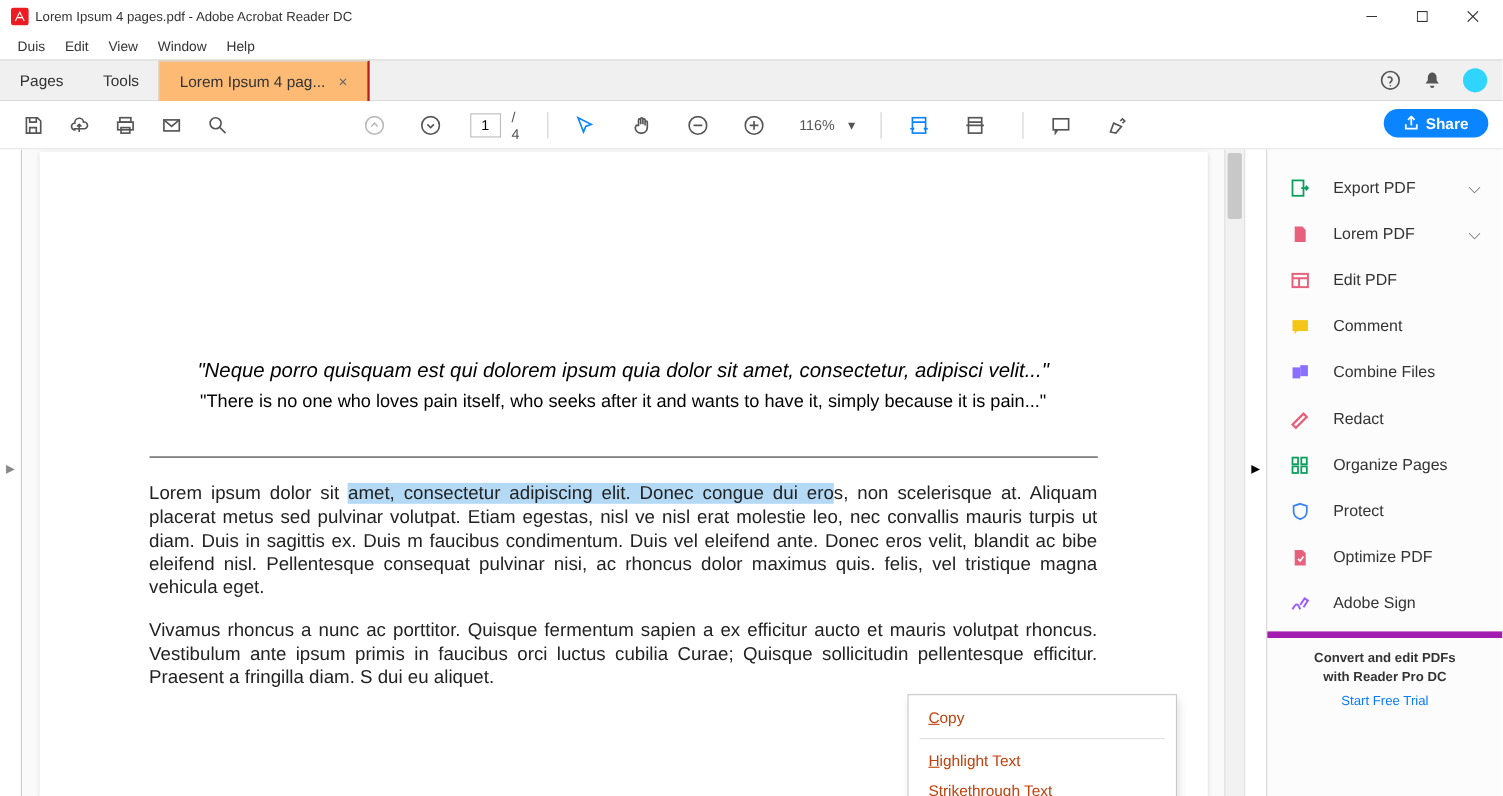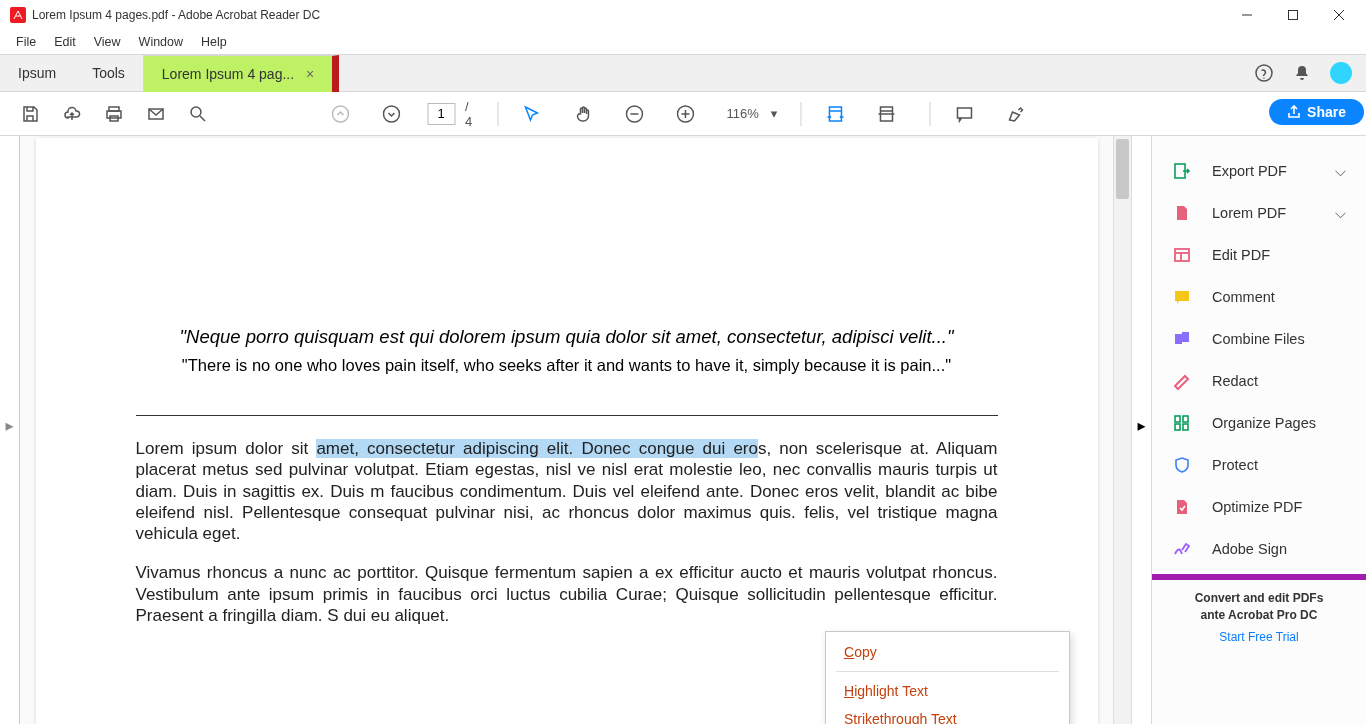--- a/index.html
+++ b/index.html
@@ -11,33 +11,33 @@
 .title-text { font-size: 12px; color: #333; flex:1; }
 .win-controls { display:flex; height:100%; }
 .win-btn { width:46px; display:flex; align-items:center; justify-content:center; color:#333; }
 .win-btn svg { width:10px; height:10px; stroke:#333; stroke-width:1; fill:none; }
 
 .menubar { height: 24px; display:flex; align-items:center; padding: 0 8px; gap: 2px; }
 .menubar-item { padding: 2px 8px; font-size: 12.5px; color:#333; }
 
 .tabbar { height: 38px; background:#f0f0f0; border-top:1px solid #d8d8d8; border-bottom:1px solid #d8d8d8; display:flex; align-items:stretch; }
 .tab { padding: 0 18px; display:flex; align-items:center; font-size:14px; color:#333; }
-.tab.active { background:#bef264; border-top:1px solid #d8d8d8; border-left:1px solid #d8d8d8; border-right:7px solid #b91c1c; margin-bottom:-1px;align-items:center; }
+.tab.active { background:#fdba74; border-top:1px solid #d8d8d8; border-left:1px solid #d8d8d8; border-right:2px solid #b91c1c; margin-bottom:-1px;align-items:center; }
 .tab .close { margin-left: 12px; font-size: 14px; color:#666; }
 .tabbar-right { margin-left:auto; display:flex; align-items:center; gap:18px; padding-right:14px; }
 .icon-sm { width:20px; height:20px; display:flex; align-items:center; justify-content:center; color:#555; }
 
 .toolbar { height: 44px; background:#fff; border-bottom:1px solid #d8d8d8; display:flex; align-items:center; padding: 0 14px; position:relative; }
 .tool-btn { width:32px; height:32px; display:flex; align-items:center; justify-content:center; color:#555; margin-right:10px; }
 .tool-btn svg { width:18px; height:18px; stroke:currentColor; fill:none; stroke-width:1.5; }
 .tool-center { position:absolute; left:50%; transform:translateX(-50%); display:flex; align-items:center; gap:10px; }
 .page-input { width:28px; height:22px; border:1px solid #bbb; text-align:center; font-size:13px; }
 .page-total-wrap { font-size:13px; color:#555; }
 .zoom-wrap { display:flex; align-items:center; gap:4px; border:1px solid transparent; padding:0 4px; height:24px; color:#555; font-size:13px; }
-.tool-right { position:absolute; right:2px; top:7px; display:flex; align-items:flex-start; gap:14px; }
+.tool-right { position:absolute; right:13px; top:7px; display:flex; align-items:flex-start; gap:14px; }
 .share-btn { background:#0a84ff; color:#fff; border:none; border-radius:16px; padding: 5px 18px; font-size:14px; font-weight:600; display:flex; align-items:center; gap:6px; }
 .sep { width:1px; height:24px; background:#d0d0d0; margin:0 8px; }
 
 .workspace { display:flex; height: calc(724px - 30px - 24px - 38px - 44px); background:#fff; position:relative; }
 .left-rail { width:20px; background:#fff; border-right:1px solid #ccc; display:flex; align-items:flex-start; justify-content:center; padding-top:280px;}
 .left-rail .arrow { color:#888; }
 .doc-area { flex:1; overflow:hidden; background:#fafafa; position:relative; display:flex; justify-content:center; padding-top:0px; }
 .page { width:1062px; background:#fff; box-shadow: 0 1px 4px rgba(0,0,0,.15); padding: 160px 100px 40px; margin-top:2px; }
 .page h1 { font-family: Georgia, 'Times New Roman', serif; font-size: 74px; font-weight: 400; text-align: center; letter-spacing: 1px; }
 .page .quote1 { text-align:center; font-style:italic; font-size:18.5px; margin-top:28px; }
@@ -89,30 +89,30 @@
     <div class="win-btn">
         <svg viewBox="0 0 10 10">
           <line x1="0" y1="0" x2="10" y2="10"></line>
           <line x1="10" y1="0" x2="0" y2="10"></line>
         </svg>
       </div>
   </div>
 </div>
 
 <div class="menubar">
-  <div class="menubar-item">File</div>
+  <div class="menubar-item">Duis</div>
   <div class="menubar-item">Edit</div>
   <div class="menubar-item">View</div>
   <div class="menubar-item">Window</div>
   <div class="menubar-item">Help</div>
 </div>
 
 <div class="tabbar">
   <div class="tab">
-      <span>Ipsum</span>
+      <span>Pages</span>
     </div>
   <div class="tab">
       <span>Tools</span>
     </div>
   <div class="tab active">
     <span>Lorem Ipsum 4 pag...</span>
     <span class="close">×</span>
   </div>
   <div class="tabbar-right">
     <div class="icon-sm">
@@ -352,21 +352,21 @@
       </div>
     <div class="tool-row">
         <span class="ico">
           <svg width="18" height="18" viewBox="0 0 18 18" fill="none" stroke="#9b5cff" stroke-width="1.8">
             <path d="M2 14c3-6 5-6 7 0 M9 10l4-6 3 2-4 6"></path>
           </svg>
         </span>
         <span>Adobe Sign</span>
       </div>
     <div class="panel-footer">
-      <div class="t1"><span>Convert and edit PDFs</span><br><span>ante Acrobat Pro DC</span></div>
+      <div class="t1"><span>Convert and edit PDFs</span><br><span>with Reader Pro DC</span></div>
       <a class="link">Start Free Trial</a>
     </div>
   </div>
 
   <div class="context-menu">
     <div class="cm-item"><span class="underline-char">C</span><span>opy</span></div>
     <div class="cm-sep"></div>
     <div class="cm-item"><span class="underline-char">H</span><span>ighlight Text</span></div>
     <div class="cm-item">Strikethrough Text</div>
 

